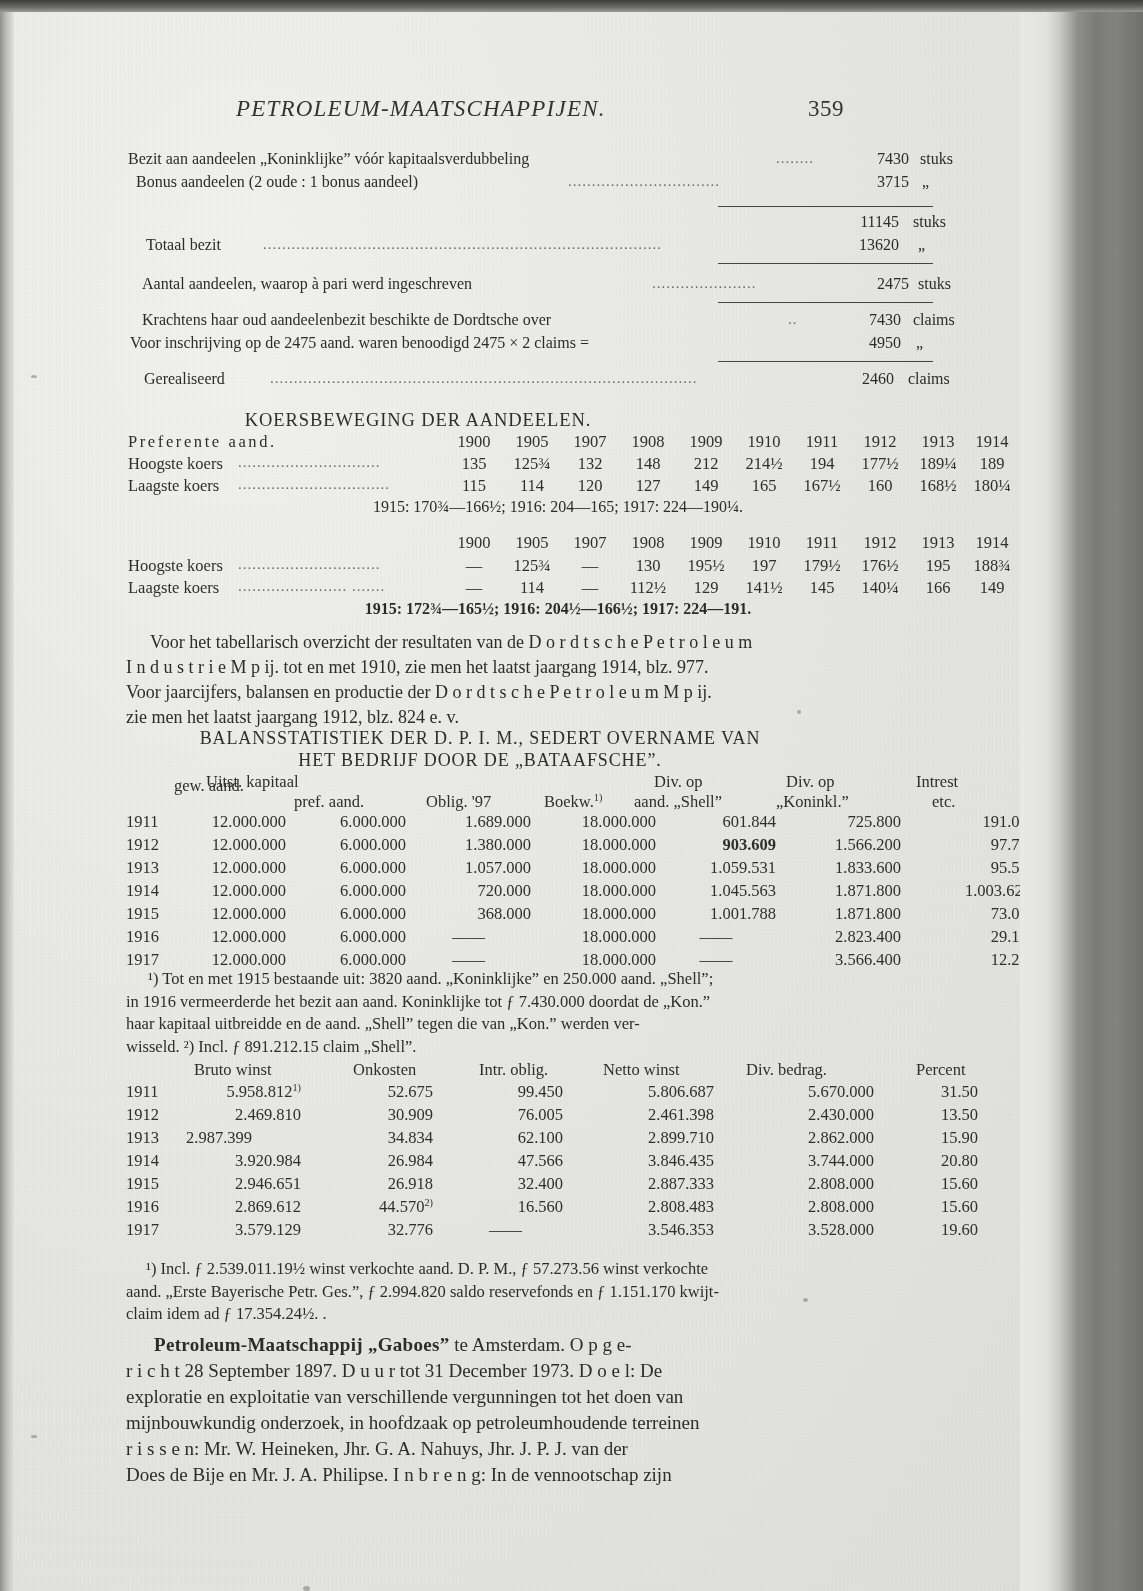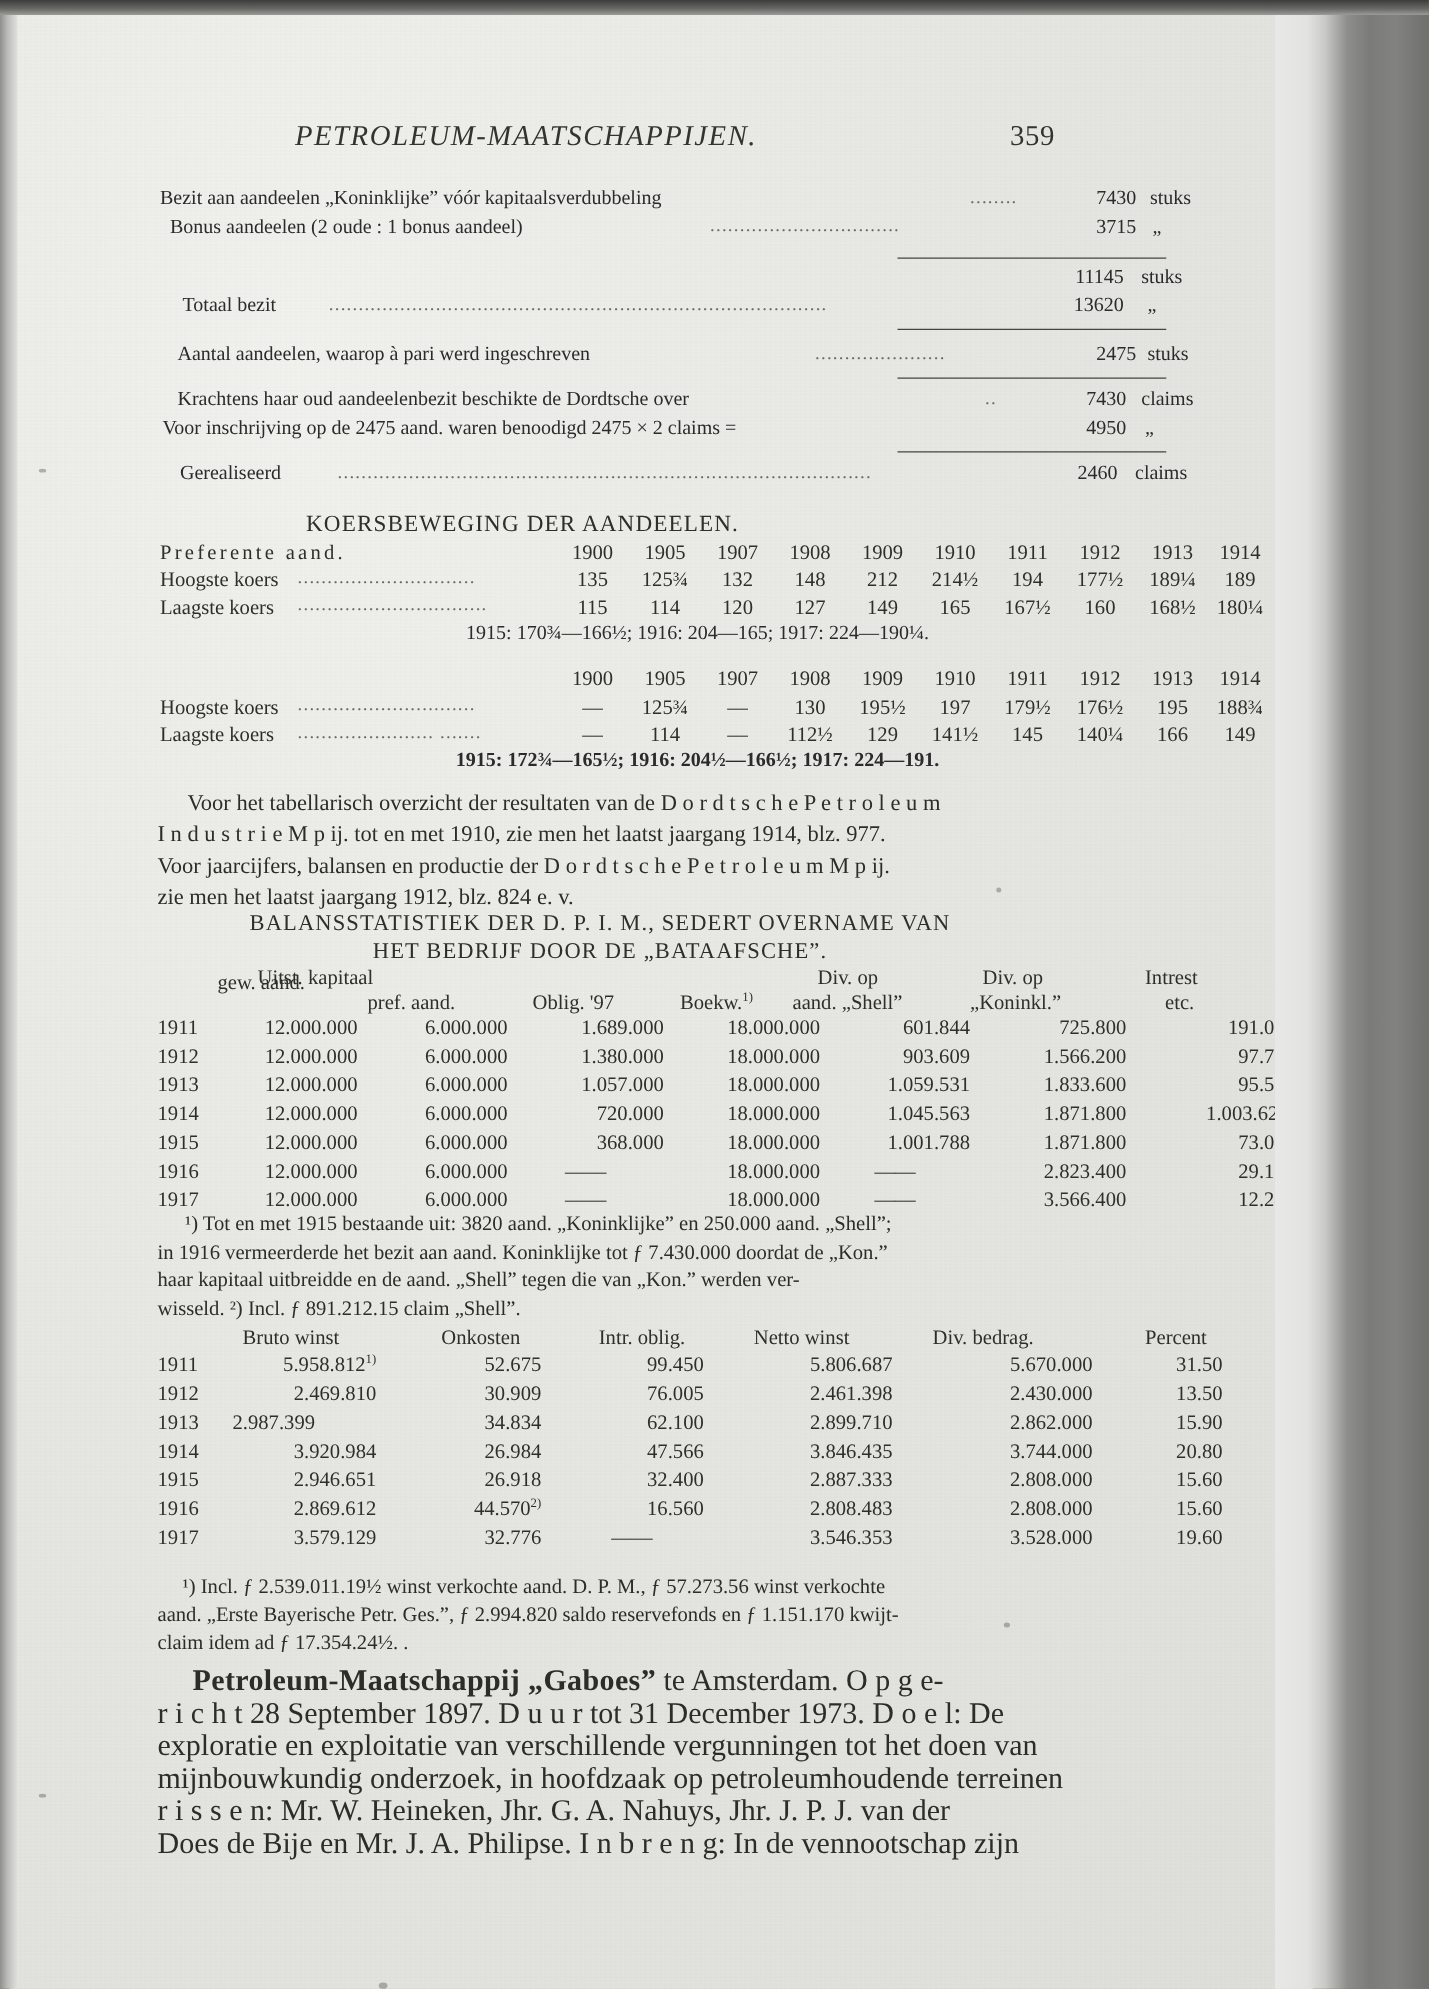--- a/index.html
+++ b/index.html
@@ -343,21 +343,21 @@
         <span class="r" style="left:530px; width:120px;">601.844</span>
         <span class="r" style="left:650px; width:125px;">725.800</span>
         <span class="r" style="left:775px; width:135px;"><span>191.056</span></span>
       </div>
       <div class="btable" style="top:825px; left:118px; width:900px;">
         <span class="c" style="left:0;">1912</span>
         <span class="r" style="left:30px; width:130px;">12.000.000</span>
         <span class="r" style="left:160px; width:120px;">6.000.000</span>
         <span class="r" style="left:280px; width:125px;">1.380.000</span>
         <span class="r" style="left:405px; width:125px;">18.000.000</span>
-        <span class="r" style="left:530px; width:120px;">903.609</span>
+        <span class="r" style="left:530px; width:120px;font-weight:bold;">903.609</span>
         <span class="r" style="left:650px; width:125px;">1.566.200</span>
         <span class="r" style="left:775px; width:135px;"><span>97.780</span></span>
       </div>
       <div class="btable" style="top:848px; left:118px; width:900px;">
         <span class="c" style="left:0;">1913</span>
         <span class="r" style="left:30px; width:130px;">12.000.000</span>
         <span class="r" style="left:160px; width:120px;">6.000.000</span>
         <span class="r" style="left:280px; width:125px;">1.057.000</span>
         <span class="r" style="left:405px; width:125px;">18.000.000</span>
         <span class="r" style="left:530px; width:120px;">1.059.531</span>
@@ -484,21 +484,21 @@
         <span class="r" style="left:608px; width:140px;">3.528.000</span>
         <span class="r" style="left:782px; width:70px;">19.60</span>
       </div>
 
       <div class="fnote" style="top:1228px; left:118px; width:812px;">
         <div style="text-indent:20px;margin-top:20px;">¹)  Incl. ƒ 2.539.011.19½ winst verkochte aand. D. P. M., ƒ 57.273.56 winst verkochte</div>
         <div>aand. „Erste Bayerische Petr. Ges.”, ƒ 2.994.820 saldo reservefonds en ƒ 1.151.170 kwijt-</div>
         <div>claim idem ad ƒ 17.354.24½.  .</div>
       </div>
 
-      <div class="para" style="top:1322px; left:118px; width:812px; font-size:24px; line-height:26px;">
+      <div class="para" style="top:1322px; left:118px; width:812px; font-size:19px; line-height:26px;">
         <div style="text-indent:28px;">
           <span class="bold-run">Petroleum-Maatschappij „Gaboes”</span>
           <span>te Amsterdam.  O p g e-</span>
         </div>
         <div>r i c h t  28 September 1897.  D u u r  tot 31 December 1973.  D o e l:  De</div>
         <div>exploratie en exploitatie van verschillende vergunningen tot het doen van</div>
         <div>mijnbouwkundig onderzoek, in hoofdzaak op petroleumhoudende terreinen</div>
         <div>r i s s e n:  Mr. W. Heineken, Jhr. G. A. Nahuys, Jhr. J. P. J. van der</div>
         <div>Does de Bije en Mr. J. A. Philipse.  I n b r e n g:  In de vennootschap zijn</div>
       </div>

